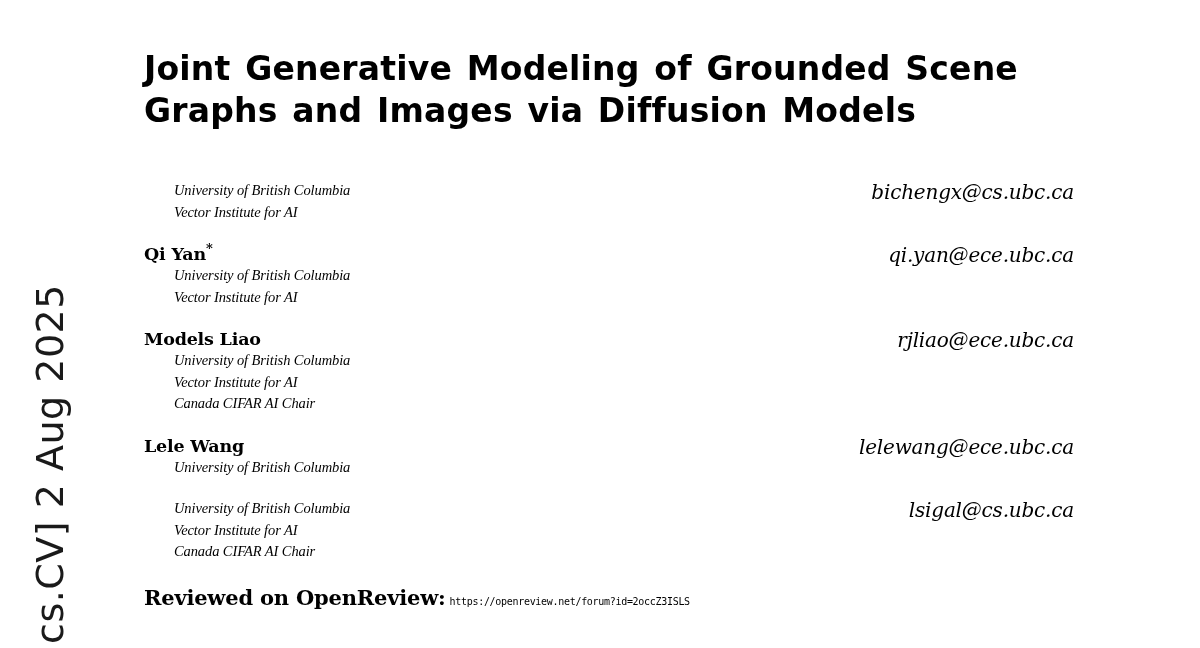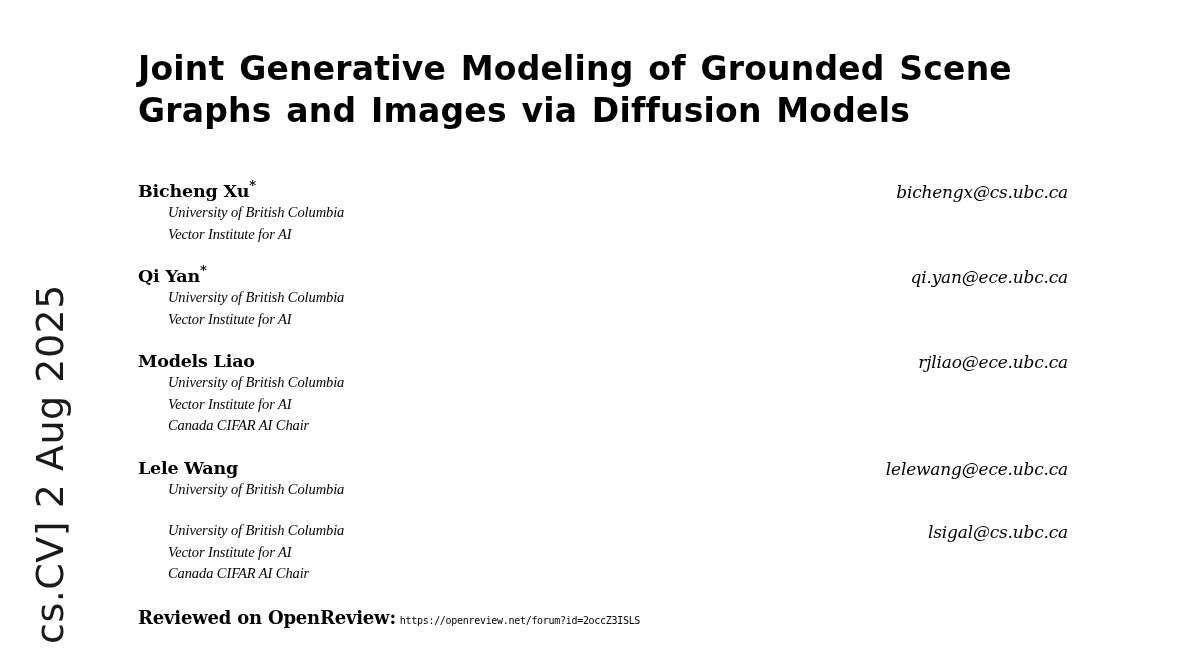--- a/index.html
+++ b/index.html
@@ -35,21 +35,21 @@
     font-family: "DejaVu Sans", sans-serif;
     font-size: 38px;
     letter-spacing: 0.5px;
     color: #1a1a1a;
     white-space: nowrap;
     padding-left: 4px;
   }
 
   .page {
     position: absolute;
-    left: 138px;
+    left: 144px;
     top: 0;
     width: 930px;
     height: 648px;
   }
 
   .title {
     font-family: "DejaVu Sans", sans-serif;
     font-weight: bold;
     font-size: 33px;
     line-height: 42px;
@@ -89,34 +89,34 @@
     letter-spacing: -0.1px;
     margin-left: 30px;
   }
 
   .email {
     position: absolute;
     right: 0;
     top: 2px;
     font-family: "DejaVu Serif", serif;
     font-style: italic;
-    font-size: 17px;
+    font-size: 20px;
     line-height: 20px;
     letter-spacing: -0.2px;
   }
 
   .venue-line {
     margin-top: 22px;
     white-space: nowrap;
     overflow: hidden;
   }
   .venue-label {
     font-family: "DejaVu Serif", serif;
     font-weight: bold;
-    font-size: 18px;
+    font-size: 21px;
     letter-spacing: -0.2px;
   }
   .venue-url {
     font-family: "DejaVu Sans Mono", monospace;
     font-size: 10px;
     letter-spacing: -0.3px;
   }
 </style>
 </head>
 <body>
@@ -126,21 +126,20 @@
 </div>
 
 <div class="page">
 
   <div class="title">Joint Generative Modeling of Grounded Scene Graphs and Images via Diffusion Models</div>
 
   <div class="authors">
 
     <div class="author-block">
       <div class="email">bichengx@cs.ubc.ca</div>
-      <div class="author-name"><span>Bicheng Xu</span><span class="star">*</span></div>
       <div class="affil">University of British Columbia</div>
       <div class="affil">Vector Institute for AI</div>
     </div>
 
     <div class="author-block">
       <div class="email">qi.yan@ece.ubc.ca</div>
       <div class="author-name"><span>Qi Yan</span><span class="star">*</span></div>
       <div class="affil">University of British Columbia</div>
       <div class="affil">Vector Institute for AI</div>
     </div>

